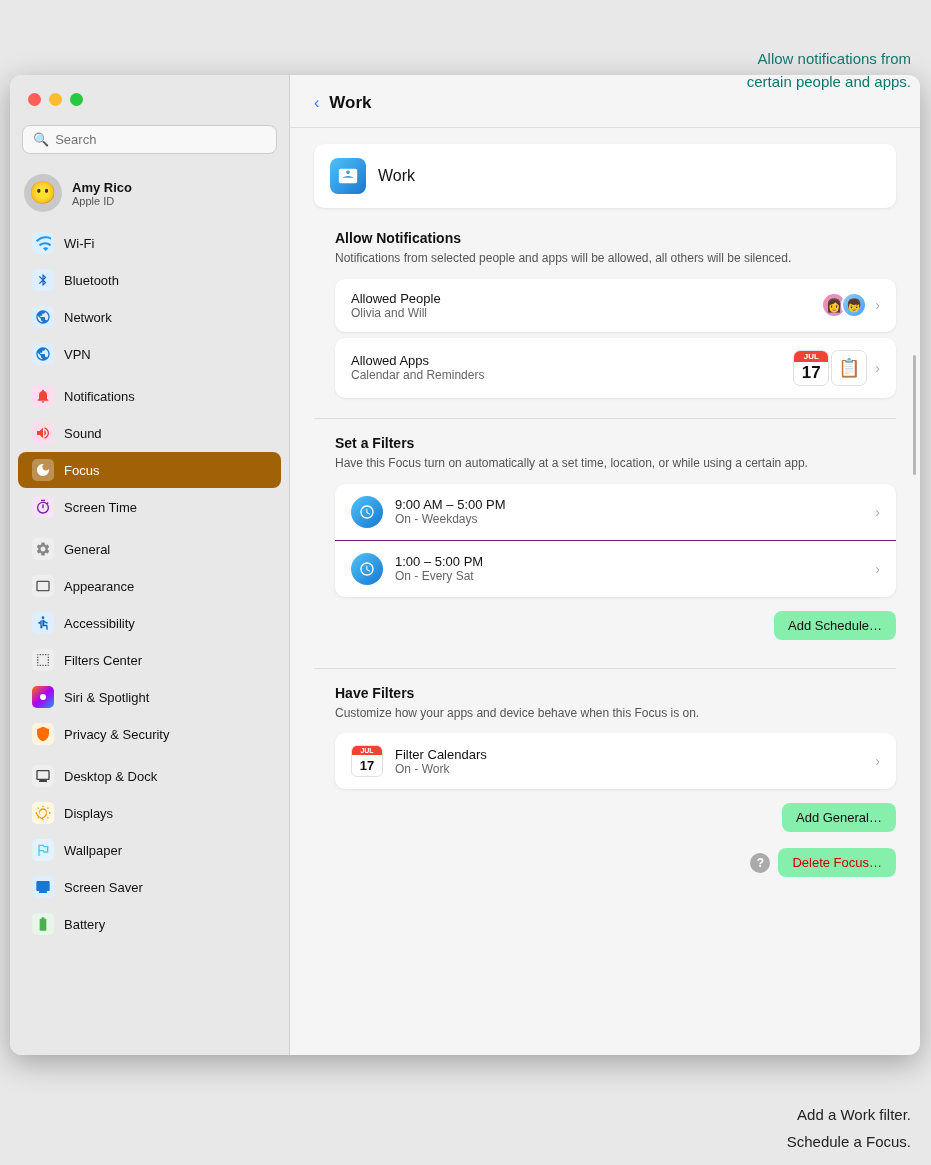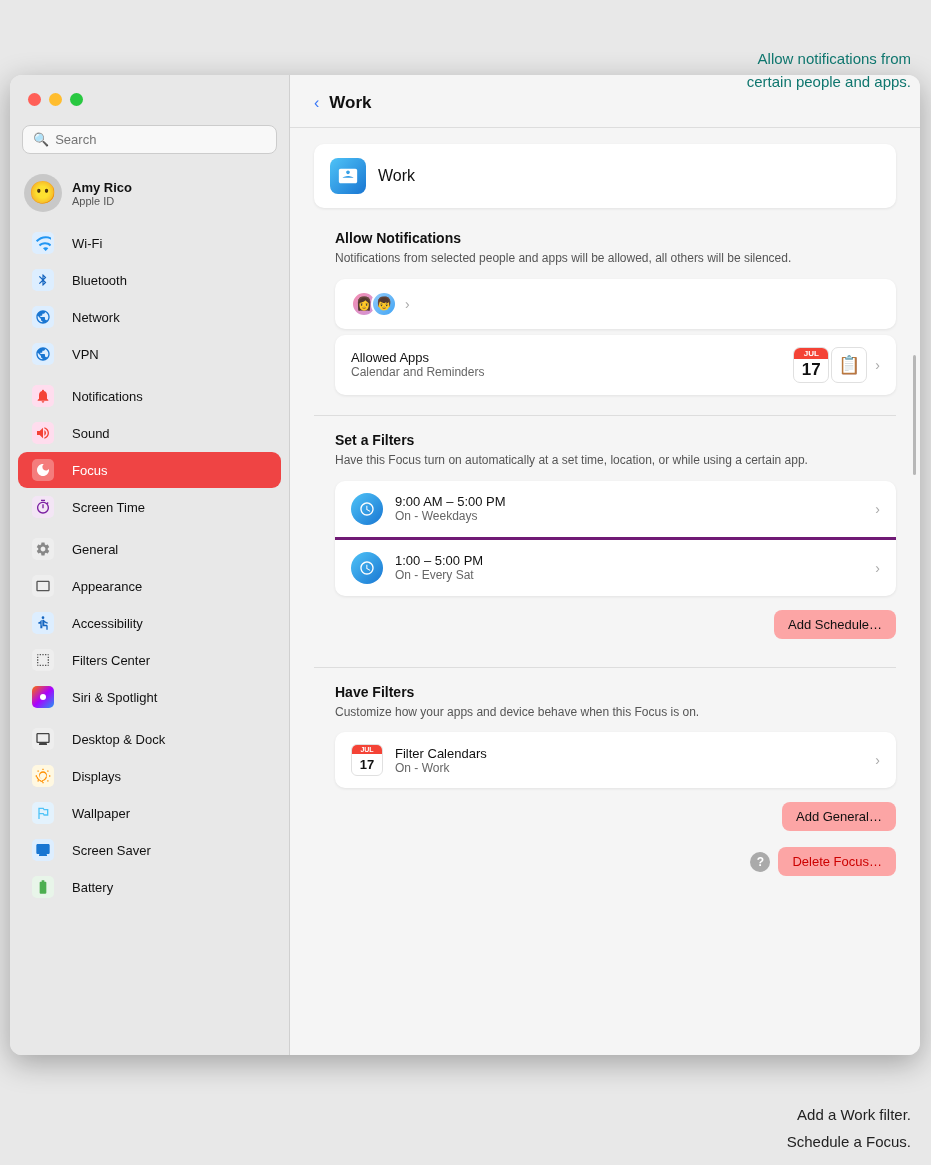--- a/index.html
+++ b/index.html
@@ -124,32 +124,31 @@
       color: #555;
     }
 
     .sidebar-section {
       margin-bottom: 4px;
     }
 
     .sidebar-item {
       display: flex;
       align-items: center;
-      gap: 18px;
+      gap: 10px;
       padding: 7px 14px;
       cursor: pointer;
       border-radius: 8px;
       margin: 1px 8px;
       font-size: 13px;
       color: #111;
     }
     .sidebar-item.active {
-      background: #ef4444;
+      background: #a16207;
       color: white;
-      border-radius: 9px;
     }
     .sidebar-item.active .item-label {
       color: white;
     }
 
     .item-icon {
       width: 22px;
       height: 22px;
       border-radius: 5px;
       display: flex;
@@ -235,21 +234,21 @@
       background: white;
       border-radius: 10px;
       overflow: hidden;
       margin-bottom: 6px;
       box-shadow: 0 1px 3px rgba(0,0,0,0.08);
     }
     .card-row {
       display: flex;
       align-items: center;
       padding: 12px 16px;
-      border-bottom: 3px solid #701a75;
+      border-bottom: 1px solid #701a75;
       cursor: pointer;
       gap: 12px;
     }
     .card-row:last-child {
       border-bottom: none;
     }
     .card-row-info {
       flex: 1;
     }
     .card-row-title {
@@ -316,21 +315,21 @@
       flex-shrink: 0;
     }
 
     .section-gap {
       margin-bottom: 20px;
       margin-left: 21px;
     }
 
     
     .action-btn {
-      background: #fca5a5;
+      background: #86efac;
       border: none;
       border-radius: 8px;
       padding: 7px 14px;
       font-size: 13px;
       cursor: pointer;
       color: #111;
       display: inline-block;
     }
 
     .btn-row {
@@ -559,20 +558,28 @@
 
       <div class="sidebar-item">
         <div class="item-icon" style="background:linear-gradient(135deg,#ff6f00,#aa00ff,#2196f3);">
           <svg width="12" height="12" viewBox="0 0 24 24" fill="white">
               <circle cx="12" cy="12" r="6"></circle>
             </svg>
         </div>
         <span class="item-label">Siri &amp; Spotlight</span>
       </div>
 
+      <div class="sidebar-item">
+        <div class="item-icon" style="background:#fff3e0;">
+          <svg width="16" height="16" viewBox="0 0 24 24" fill="#ff6d00">
+            <path d="M12 1L3 5v6c0 5.55 3.84 10.74 9 12 5.16-1.26 9-6.45 9-12V5l-9-4z"></path>
+          </svg>
+        </div>
+        <span class="item-label">Privacy &amp; Security</span>
+      </div>
     </div>
 
     <div class="sidebar-section">
       <div class="sidebar-item">
         <div class="item-icon" style="background:#eee;">
           <svg width="16" height="16" viewBox="0 0 24 24" fill="#444">
             <path d="M20 3H4c-1.1 0-2 .9-2 2v11c0 1.1.9 2 2 2h3l-1 1v2h12v-2l-1-1h3c1.1 0 2-.9 2-2V5c0-1.1-.9-2-2-2zm0 13H4V5h16v11z"></path>
           </svg>
         </div>
         <span class="item-label">Desktop &amp; Dock</span>
@@ -634,20 +641,24 @@
         </div>
         <span style="font-size:16px;font-weight:500;color:#111;">Work</span>
       </div>
 
       <div class="section-gap">
         <div class="section-title">Allow Notifications</div>
         <div class="section-desc">Notifications from selected people and apps will be allowed, all others will be silenced.</div>
 
         <div class="card">
           <div class="card-row">
+            <div class="card-row-info">
+              <div class="card-row-title">Allowed People</div>
+              <div class="card-row-subtitle">Olivia and Will</div>
+            </div>
             <div class="card-row-right">
 
               <div style="display:flex;">
                 <div style="width:26px;height:26px;border-radius:50%;background:linear-gradient(135deg,#f48fb1,#ce93d8);border:2px solid white;overflow:hidden;display:flex;align-items:center;justify-content:center;font-size:13px;">👩</div>
                 <div style="width:26px;height:26px;border-radius:50%;background:linear-gradient(135deg,#90caf9,#42a5f5);border:2px solid white;margin-left:-6px;overflow:hidden;display:flex;align-items:center;justify-content:center;font-size:13px;">👦</div>
               </div>
               <span class="chevron">›</span>
             </div>
           </div>
         </div>

